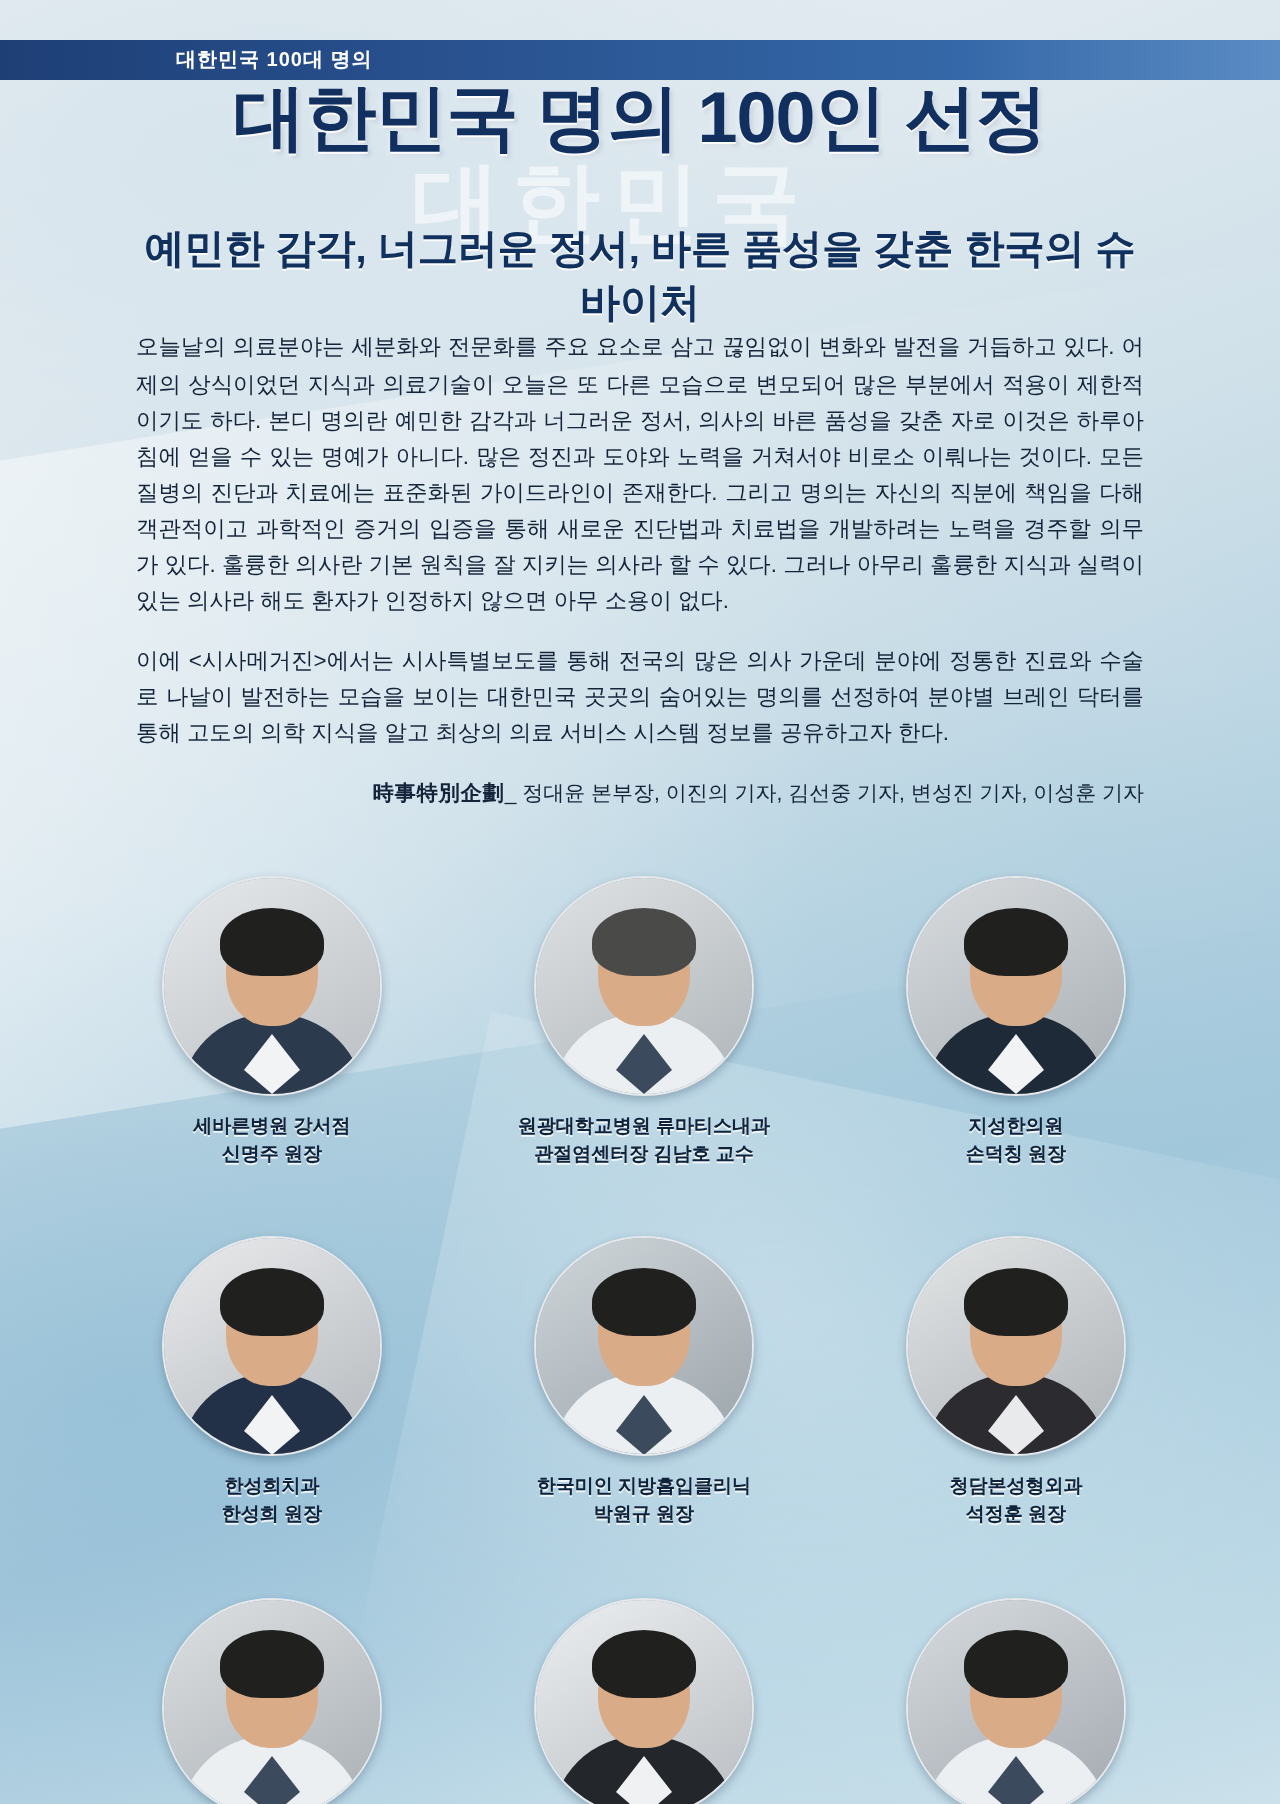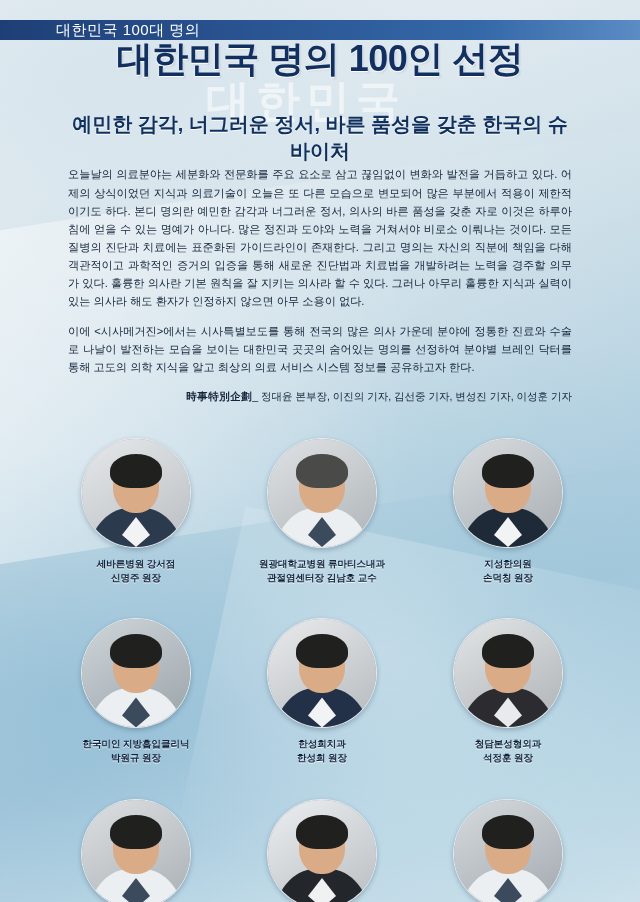--- a/index.html
+++ b/index.html
@@ -50,24 +50,24 @@
     left: 0; top: 20px;
     width: 640px;
     height: 20px;
     background: linear-gradient(90deg, #1e3f76 0%, #2a5492 40%, #3568a8 75%, #5b8cc4 100%);
     display: flex;
     align-items: center;
     z-index: 4;
   }
   .runhead .label {
     color: #ffffff;
-    font-size: 15px;
-    font-weight: normal;
+    font-size: 10px;
+    font-weight: bold;
     letter-spacing: 0.5px;
-    padding-left: 56px;
+    padding-left: 88px;
   }
 
   
   .watermark {
     position: absolute;
     left: 0; top: 72px;
     width: 612px;
     text-align: center;
     font-size: 44px;
     font-weight: bold;
@@ -282,44 +282,44 @@
         <div class="head"></div>
         <div class="hair"></div>
       </div>
       <div class="caption">
         <span>지성한의원</span>
         <span class="l2">손덕칭 원장</span>
       </div>
     </div>
 
     <div class="card">
+      <div class="photo suit">
+        <div class="bg" style="background:linear-gradient(150deg,#e9eaec,#b4b9bd)"></div>
+        <div class="body" style="background:#223048"></div>
+        <div class="collar"></div>
+        <div class="head"></div>
+        <div class="hair"></div>
+      </div>
+      <div class="caption">
+        <span>한성희치과</span>
+        <span class="l2">한성희 원장</span>
+      </div>
+    </div>
+
+    <div class="card">
       <div class="photo coat">
         <div class="bg" style="background:linear-gradient(150deg,#cfd6da,#9aa3a9)"></div>
         <div class="body"></div>
         <div class="collar"></div>
         <div class="head"></div>
         <div class="hair"></div>
       </div>
       <div class="caption">
         <span>한국미인 지방흡입클리닉</span>
         <span class="l2">박원규 원장</span>
-      </div>
-    </div>
-
-    <div class="card">
-      <div class="photo suit">
-        <div class="bg" style="background:linear-gradient(150deg,#e9eaec,#b4b9bd)"></div>
-        <div class="body" style="background:#223048"></div>
-        <div class="collar"></div>
-        <div class="head"></div>
-        <div class="hair"></div>
-      </div>
-      <div class="caption">
-        <span>한성희치과</span>
-        <span class="l2">한성희 원장</span>
       </div>
     </div>
 
     <div class="card">
       <div class="photo suit">
         <div class="bg" style="background:linear-gradient(150deg,#e3e5e6,#adb2b6)"></div>
         <div class="body" style="background:#2c2c30"></div>
         <div class="collar" style="background:#e9eaec"></div>
         <div class="head"></div>
         <div class="hair"></div>

